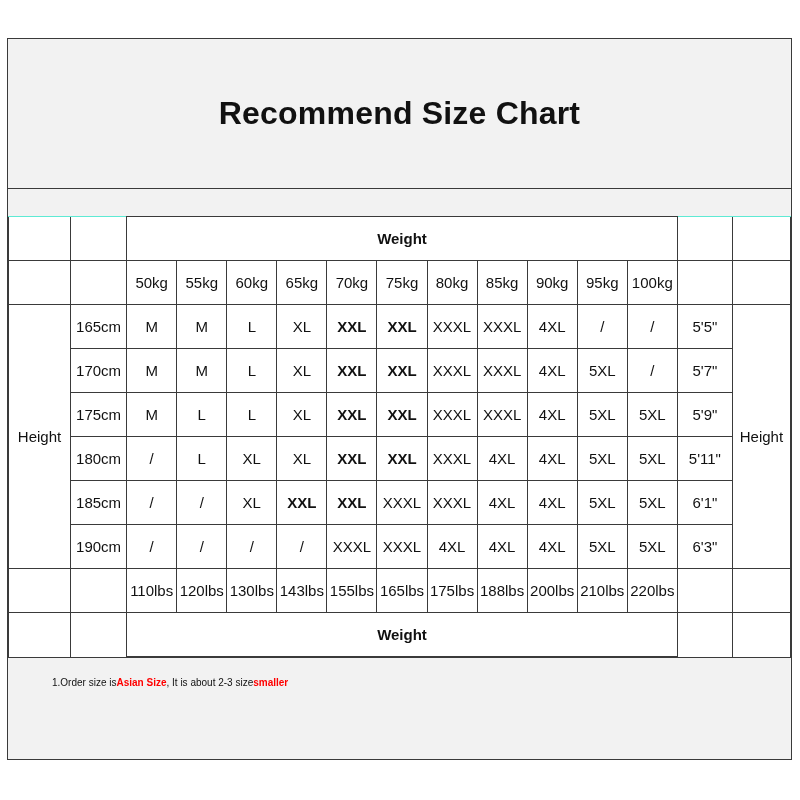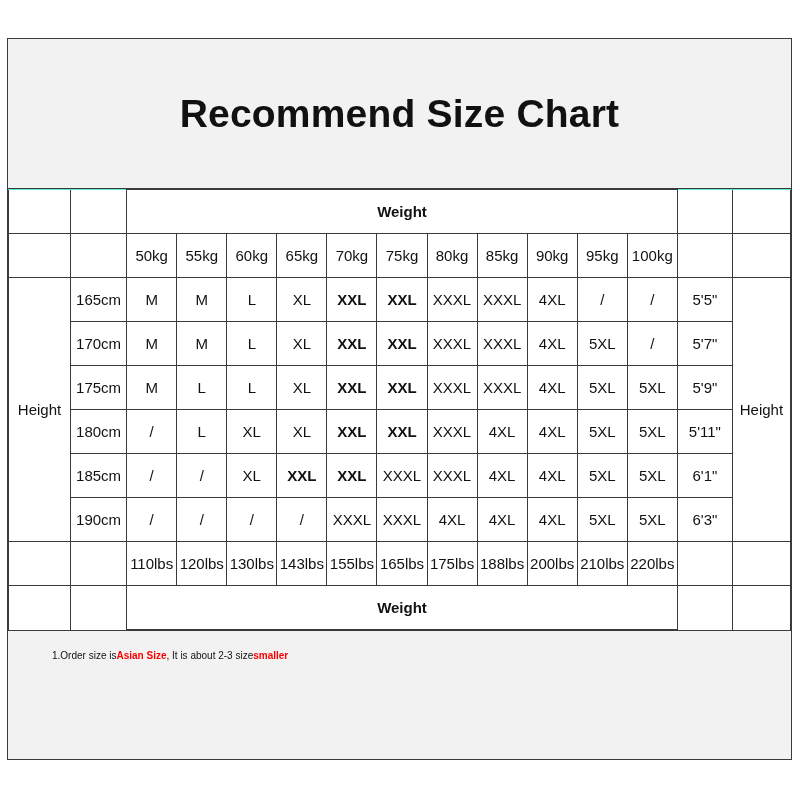--- a/index.html
+++ b/index.html
@@ -28,32 +28,33 @@
   
   #title-area {
     height: 150px;
     display: flex;
     align-items: center;
     justify-content: center;
     border-bottom: 1.5px solid #3a3a3a;
     box-sizing: border-box;
   }
   #chart-title {
-    font-size: 39px;
+    font-size: 32px;
     font-weight: bold;
     color: #111111;
     letter-spacing: 0.2px;
   }
 
   
   table.size-grid {
     border-collapse: collapse;
     table-layout: fixed;
     width: 100%;
     background: #5eead4;
+    margin-top: 27px;
   }
   table.size-grid td {
     border: 1px solid #3a3a3a;
     text-align: center;
     vertical-align: middle;
     font-size: 15px;
     color: #111111;
     background: #ffffff;
     padding: 0;
     height: 43px;

